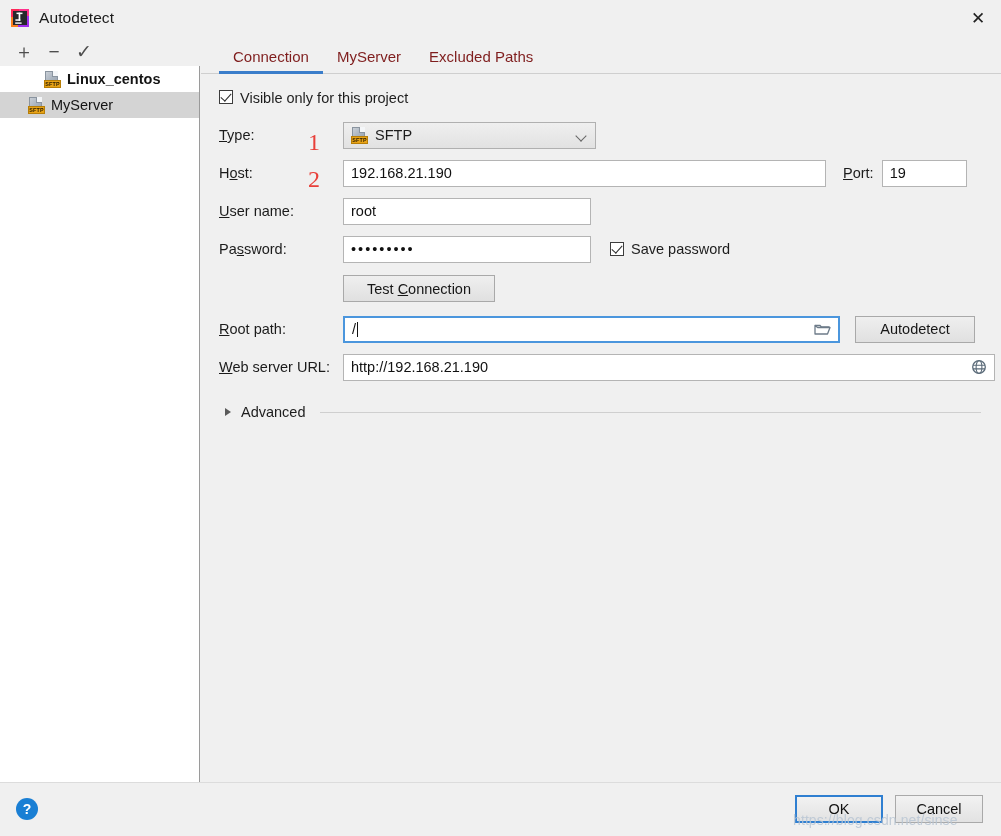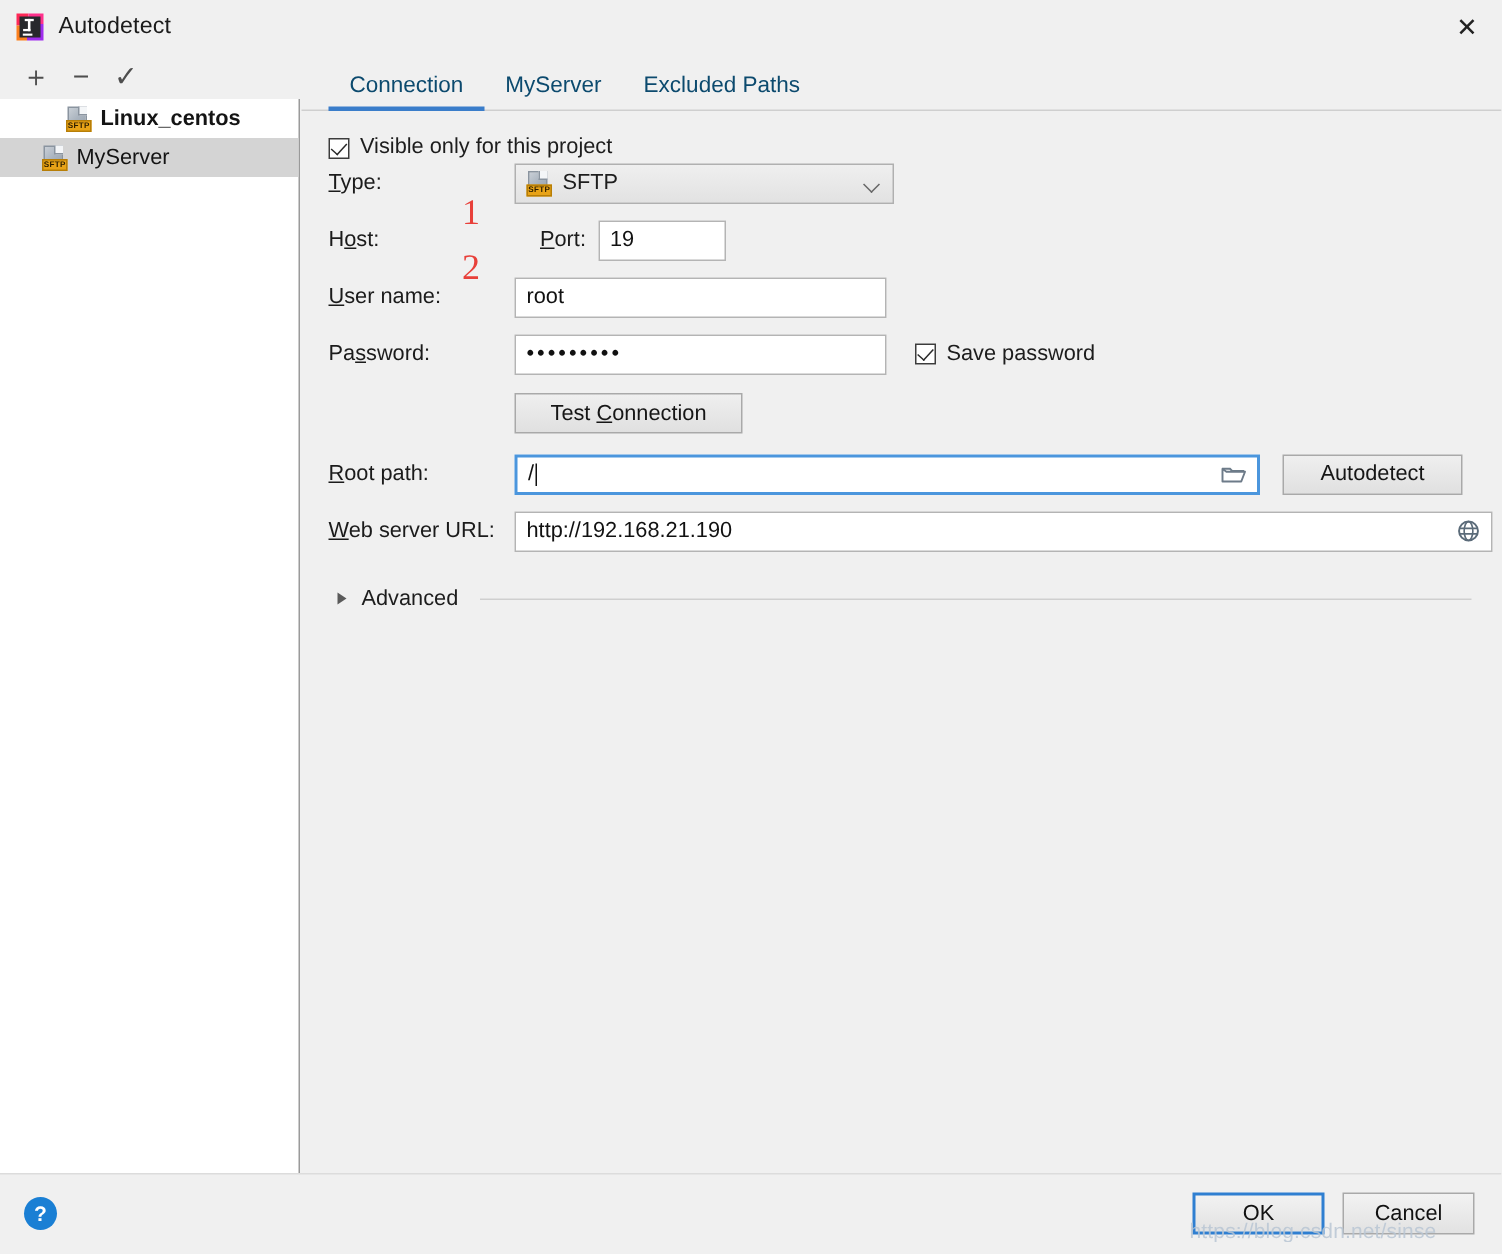--- a/index.html
+++ b/index.html
@@ -71,32 +71,32 @@
   }
 
   
   .main {
     position:absolute; left:201px; top:36px; width:800px; height:746px;
     background:#f0f0f0;
   }
 
   .tabs { position:relative; height:38px; display:flex; align-items:flex-end; padding-left:18px; }
   .tab {
-    padding:0 14px 9px 14px; font-size:15px; color:#0c4a6e; position:relative;
+    padding:0 14px 9px 14px; font-size:15px; color:#7f1d1d; position:relative;
   }
   .tab.active:after {
     content:""; position:absolute; left:0; right:0; bottom:0; height:3px; background:#3a7dca;
   }
   .tabs-underline {
     position:absolute; left:0; right:0; bottom:0; height:1px; background:#cfcfcf;
   }
 
   .form { position:relative; padding:16px 0 0 18px; }
 
-  .chk-row { display:flex; align-items:flex-end; gap:7px; margin-bottom:1px; }
+  .chk-row { display:flex; align-items:flex-start; gap:7px; margin-bottom:14px; }
   .checkbox {
     width:14px; height:14px; background:#fff; border:1px solid #3c3c3c; position:relative;
     flex:0 0 auto;
   }
   .checkbox.checked:after {
     content:""; position:absolute; left:3px; top:0px; width:5px; height:9px;
     border:solid #2a2a2a; border-width:0 1.6px 1.6px 0; transform:rotate(42deg);
   }
   .chk-label { font-size:14.5px; }
 
@@ -250,20 +250,23 @@
             <span class="pg"></span>
             <span class="tag">SFTP</span>
           </span>
           <span>SFTP</span>
           <span class="chev"></span>
         </span>
       </div>
 
       <div class="row">
         <span class="lbl">H<u>o</u>st:</span>
+        <span class="field" style="width:483px;">
+          <span>192.168.21.190</span>
+        </span>
         <span class="lbl" style="width:auto; margin-left:17px; margin-right:8px;"><u>P</u>ort:</span>
         <span class="field" style="width:85px;">
           <span>19</span>
         </span>
       </div>
 
       <div class="row">
         <span class="lbl"><u>U</u>ser name:</span>
         <span class="field" style="width:248px;">
           <span>root</span>

